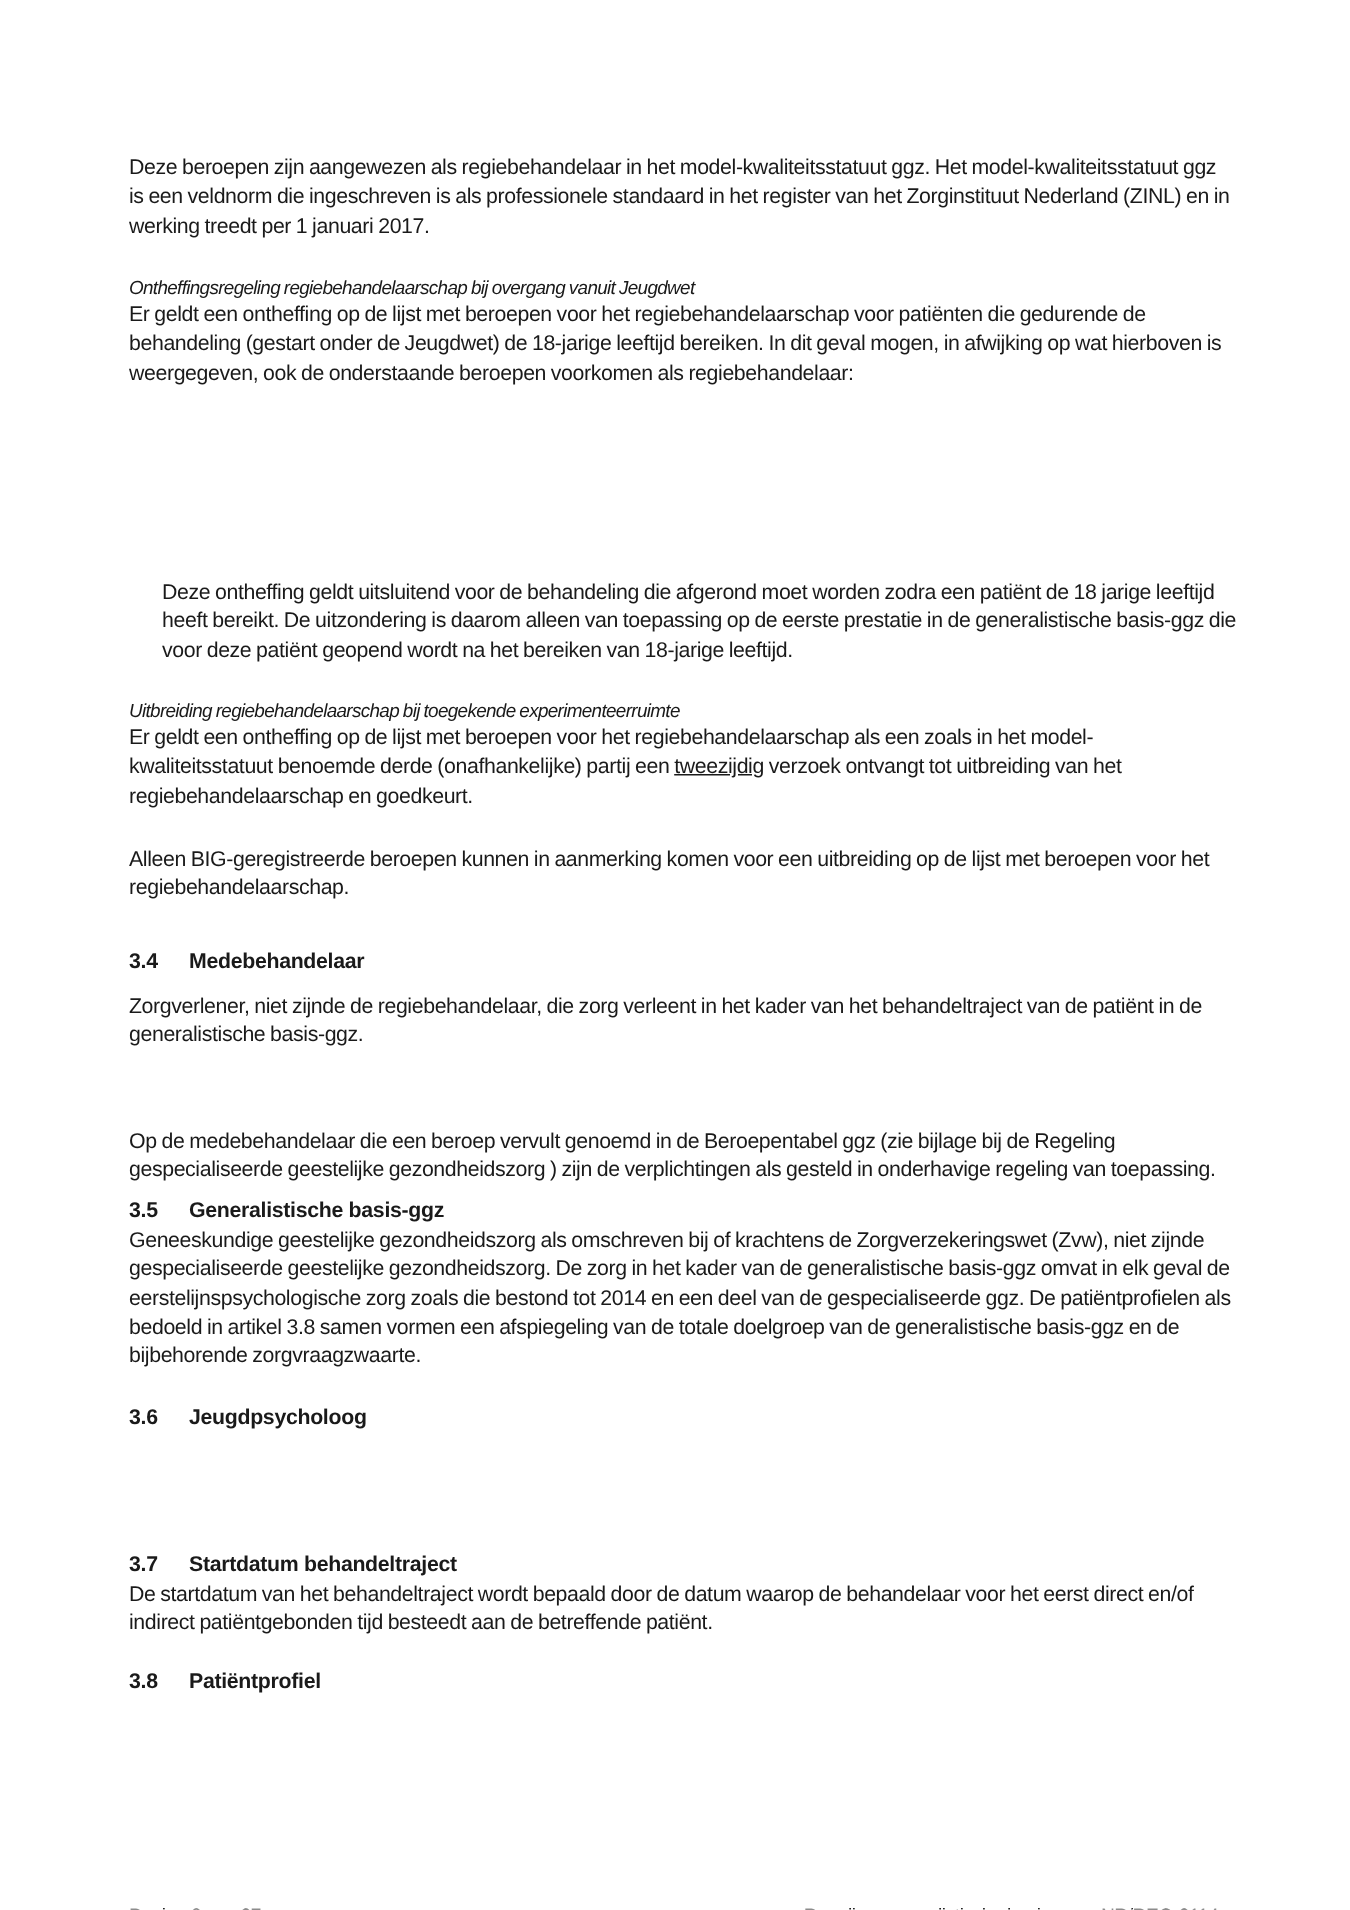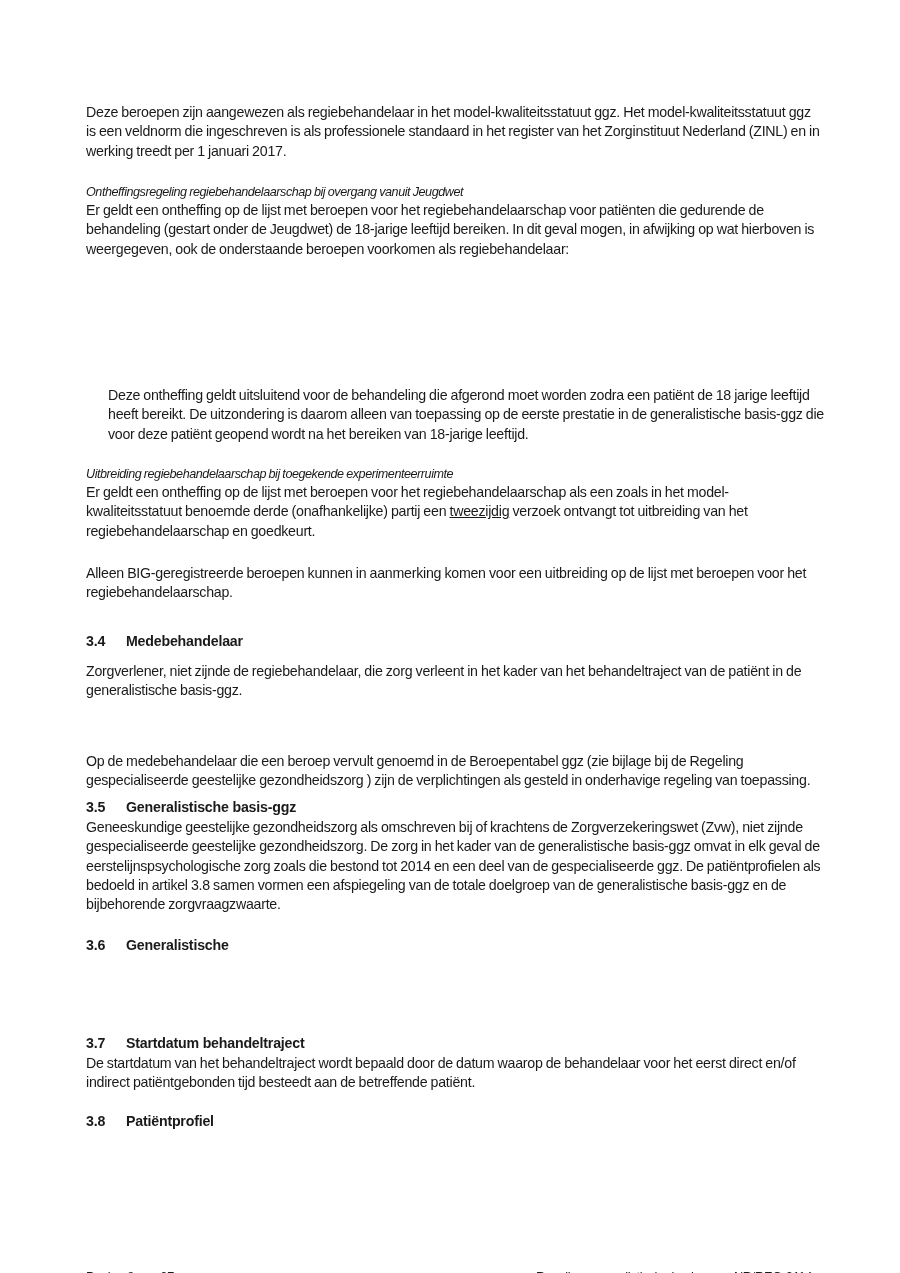--- a/index.html
+++ b/index.html
@@ -127,21 +127,21 @@
   </div>
 
   <div class="heading" style="top:798px;">
     <span class="num">3.5</span><span>Generalistische basis-ggz</span>
   </div>
   <div class="block" style="top:818px;">
     <p>Geneeskundige geestelijke gezondheidszorg als omschreven bij of krachtens de Zorgverzekeringswet (Zvw), niet zijnde gespecialiseerde geestelijke gezondheidszorg. De zorg in het kader van de generalistische basis-ggz omvat in elk geval de eerstelijnspsychologische zorg zoals die bestond tot 2014 en een deel van de gespecialiseerde ggz. De patiëntprofielen als bedoeld in artikel 3.8 samen vormen een afspiegeling van de totale doelgroep van de generalistische basis-ggz en de bijbehorende zorgvraagzwaarte.</p>
   </div>
 
   <div class="heading" style="top:936px;">
-    <span class="num">3.6</span><span>Generalistische</span>
+    <span class="num">3.6</span><span>Jeugdpsycholoog</span>
   </div>
 
   <div class="heading" style="top:1034px;">
     <span class="num">3.7</span><span>Startdatum behandeltraject</span>
   </div>
   <div class="block" style="top:1054px;">
     <p>De startdatum van het behandeltraject wordt bepaald door de datum waarop de behandelaar voor het eerst direct en/of indirect patiëntgebonden tijd besteedt aan de betreffende patiënt.</p>
   </div>
 
   <div class="heading" style="top:1112px;">

